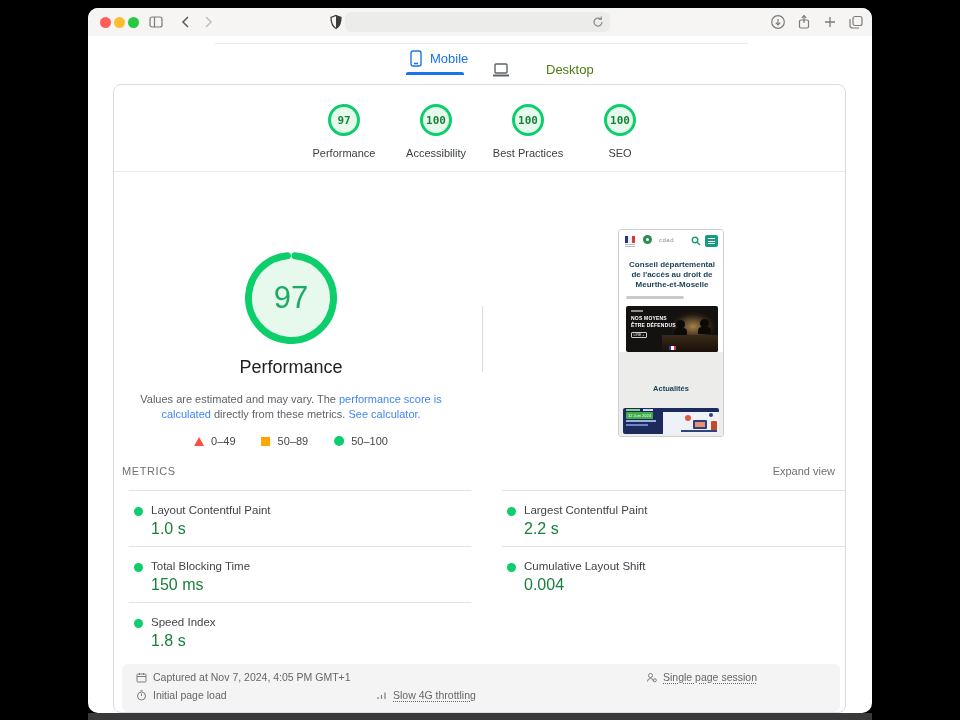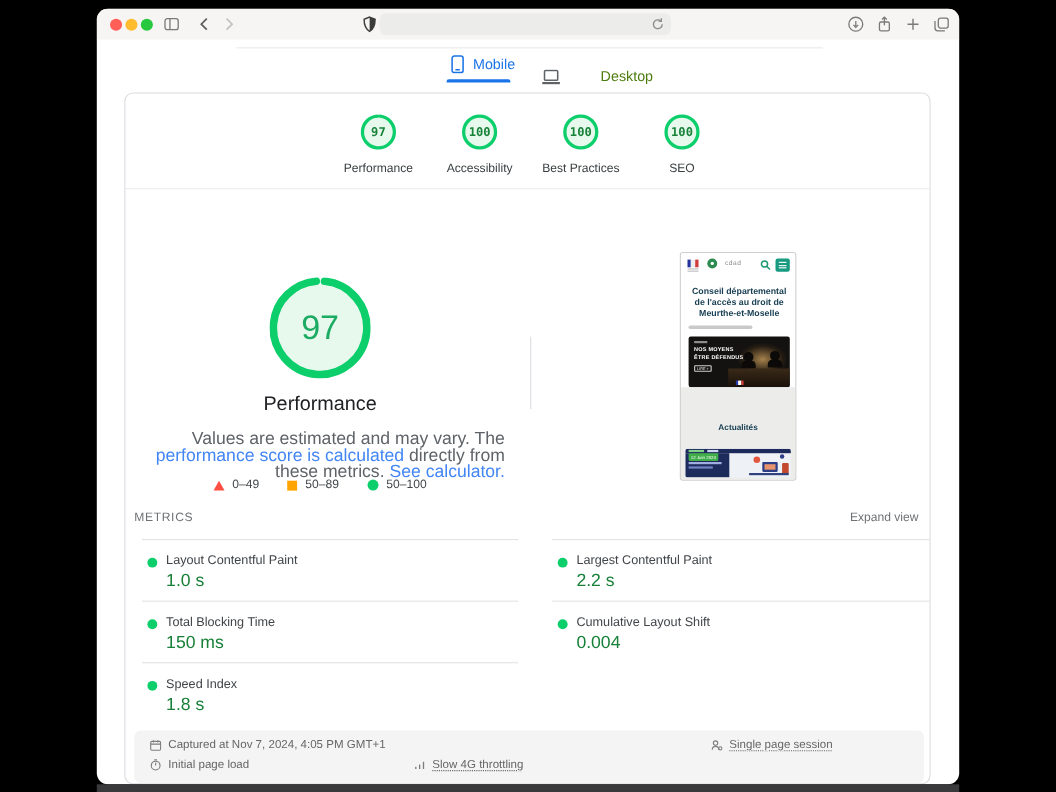--- a/index.html
+++ b/index.html
@@ -43,22 +43,22 @@
   .mini-label { position:absolute; top:62px; width:120px; text-align:center; font-size:11px; color:#3c4043; }
   .summary-divider { position:absolute; left:0; top:86px; width:731px; height:1px; background:#ebebeb; }
 
   
   .big-gauge { position:absolute; left:131px; top:167px; width:92px; height:92px; display:block; text-decoration:none; }
   .big-gauge .g-ring { stroke-width:7; }
   .big-num { position:absolute; inset:0; display:flex; align-items:center; justify-content:center;
              font-size:31px; color:#1cab62; }
   .gauge-title { position:absolute; left:57px; top:272px; width:240px; text-align:center;
                  font-size:18px; color:#202124; }
-  .gauge-desc { position:absolute; left:9px; top:307px; width:336px; text-align:right;
-                font-size:16px; line-height:15px; color:#5f6368; }
+  .gauge-desc { position:absolute; left:9px; top:307px; width:336px; text-align:center;
+                font-size:11px; line-height:15px; color:#5f6368; }
   .gauge-desc a { color:#4285f4; text-decoration:none; }
   .legend { position:absolute; left:177px; top:350px; transform:translateX(-50%);
             display:flex; gap:26px; align-items:center; font-size:11px; color:#43474a; }
   .legend-item { display:flex; align-items:center; gap:7px; }
   .lg-tri { width:0; height:0; border-left:5px solid transparent; border-right:5px solid transparent; border-bottom:9px solid #ff4e42; }
   .lg-sq { width:9px; height:9px; background:#ffa400; }
   .lg-ci { width:10px; height:10px; border-radius:50%; background:#0cce6b; }
 
   .v-divider { position:absolute; left:368px; top:221px; width:1px; height:66px; background:#dadce0; }
 

